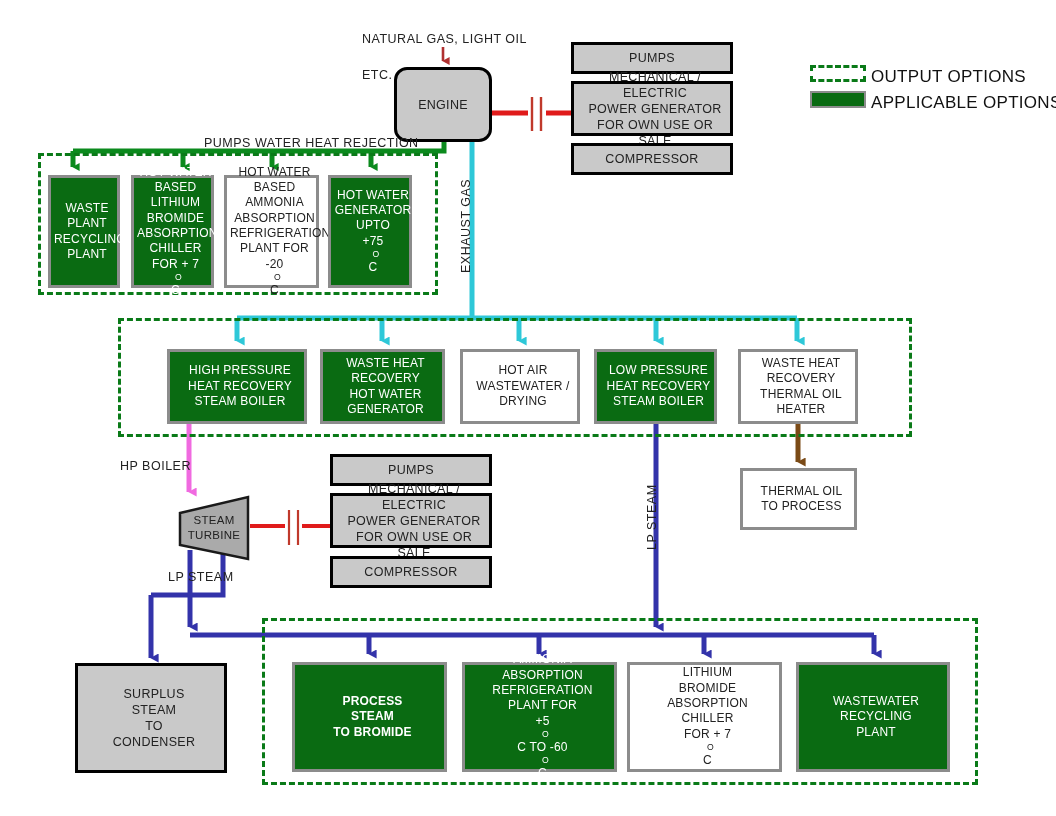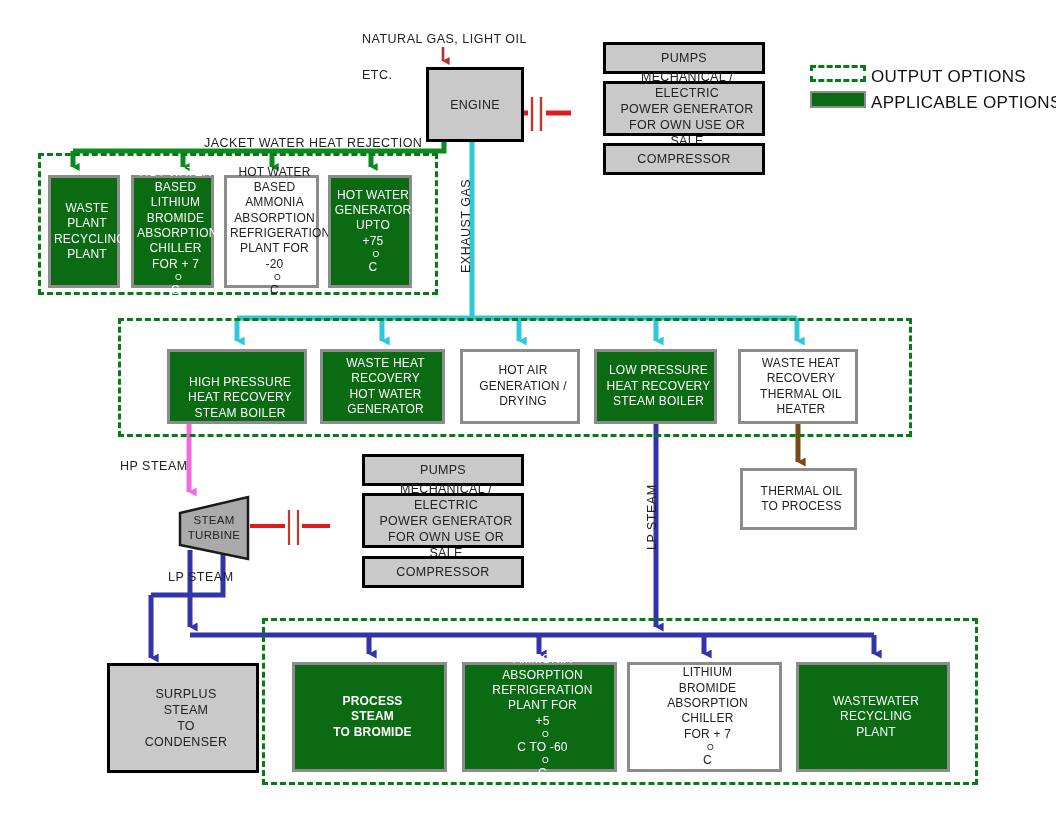--- a/index.html
+++ b/index.html
@@ -6,21 +6,21 @@
   body{width:1056px;height:816px;position:relative;overflow:hidden;
        font-family:"Liberation Sans","DejaVu Sans",sans-serif;color:#1a1a1a;}
   #stage{position:absolute;left:0;top:5px;width:888px;height:816px;}
   svg.layer{position:absolute;left:0;top:0;width:1056px;height:816px;pointer-events:none;}
 
   .box{position:absolute;box-sizing:border-box;display:flex;align-items:center;
        justify-content:center;text-align:center;line-height:1.28;}
   .box span{display:block;width:100%;padding:0 3px;}
 
   
-  .grey{background:#c9c9c9;border:3px solid #000;color:#222;font-size:12.5px;letter-spacing:.3px;margin-left:32px;}
+  .grey{background:#c9c9c9;border:3px solid #000;color:#222;font-size:12.5px;letter-spacing:.3px;}
   
   .green{background:#0a6b12;border:3px solid #8c8c8c;color:#fff;font-size:12px;letter-spacing:.2px;}
   
   .white{background:#fff;border:3px solid #8c8c8c;color:#222;font-size:12px;letter-spacing:.2px;}
 
   
   .region{position:absolute;box-sizing:border-box;border:3px dashed #0a7a18;background:transparent;}
 
   .lbl{position:absolute;font-size:12.5px;color:#222;letter-spacing:.5px;white-space:nowrap;}
   .lbl.vert{transform-origin:0 0;transform:rotate(-90deg);}
@@ -129,43 +129,43 @@
     </g>
   </svg>
 
   <div class="region" style="left:38px;top:148px;width:400px;height:142px;"></div>
   <div class="region" style="left:118px;top:313px;width:794px;height:119px;"></div>
   <div class="region" style="left:262px;top:613px;width:716px;height:167px;"></div>
 
   <div class="lbl" style="left:362px;top:27px;">NATURAL  GAS, LIGHT OIL</div>
   <div class="lbl" style="left:362px;top:45px;margin-top:18px;">ETC.</div>
 
-  <div class="box grey" style="left:394px;top:62px;width:98px;height:75px;">
+  <div class="box grey" style="left:394px;top:62px;width:98px;height:75px;border-radius:13px;">
     <span>ENGINE</span>
   </div>
 
   <div class="box grey" style="left:571px;top:37px;width:162px;height:32px;">
     <span>PUMPS</span>
   </div>
 
   <div class="box grey" style="left:571px;top:76px;width:162px;height:55px;">
     <span>
       <span>MECHANICAL  /  ELECTRIC</span>
       <span>POWER  GENERATOR</span>
       <span>FOR OWN USE  OR SALE</span>
     </span>
   </div>
 
   <div class="box grey" style="left:571px;top:138px;width:162px;height:32px;">
     <span>COMPRESSOR</span>
   </div>
 
-  <div class="lbl" style="left:204px;top:131px;">JACKET  WATER  HEAT  REJECTION</div>
+  <div class="lbl" style="left:204px;top:131px;">PUMPS  WATER  HEAT  REJECTION</div>
   <div class="lbl vert" style="left:459px;top:268px;">EXHAUST  GAS</div>
-  <div class="lbl" style="left:120px;top:454px;">HP STEAM</div>
+  <div class="lbl" style="left:120px;top:454px;">HP BOILER</div>
   <div class="lbl" style="left:168px;top:565px;">LP STEAM</div>
   <div class="lbl vert" style="left:645px;top:545px;">LP STEAM</div>
 
   <div class="box green" style="left:48px;top:170px;width:72px;height:113px;">
     <span>
       <span>WASTE</span>
       <span>PLANT</span>
       <span>RECYCLING</span>
       <span>PLANT</span>
     </span>
@@ -196,41 +196,41 @@
 
   <div class="box green" style="left:328px;top:170px;width:84px;height:113px;">
     <span>
       <span>HOT WATER</span>
       <span>GENERATOR</span>
       <span>UPTO</span>
       <span>+75<span class="sup">O</span>C</span>
     </span>
   </div>
 
-  <div class="box green" style="left:167px;top:344px;width:140px;height:75px;align-items:flex-end;">
+  <div class="box green" style="left:167px;top:344px;width:140px;height:75px;">
     <span>
       <span>HIGH PRESSURE</span>
       <span>HEAT RECOVERY</span>
       <span>STEAM BOILER</span>
     </span>
   </div>
 
   <div class="box green" style="left:320px;top:344px;width:125px;height:75px;">
     <span>
       <span>WASTE HEAT</span>
       <span>RECOVERY</span>
       <span>HOT WATER</span>
       <span>GENERATOR</span>
     </span>
   </div>
 
   <div class="box white" style="left:460px;top:344px;width:120px;height:75px;">
     <span>
       <span>HOT AIR</span>
-      <span>GENERATION  /</span>
+      <span>WASTEWATER  /</span>
       <span>DRYING</span>
     </span>
   </div>
 
   <div class="box green" style="left:594px;top:344px;width:123px;height:75px;">
     <span>
       <span>LOW PRESSURE</span>
       <span>HEAT RECOVERY</span>
       <span>STEAM BOILER</span>
     </span>

